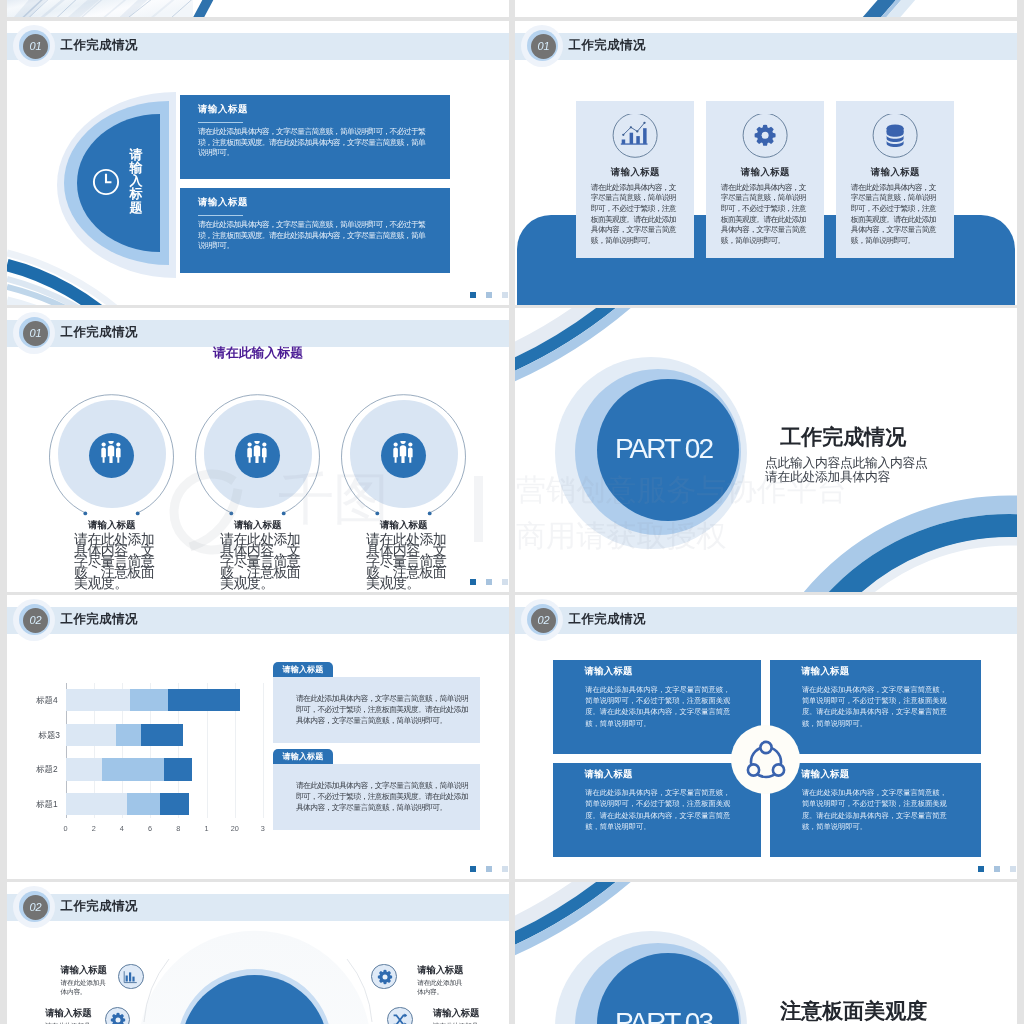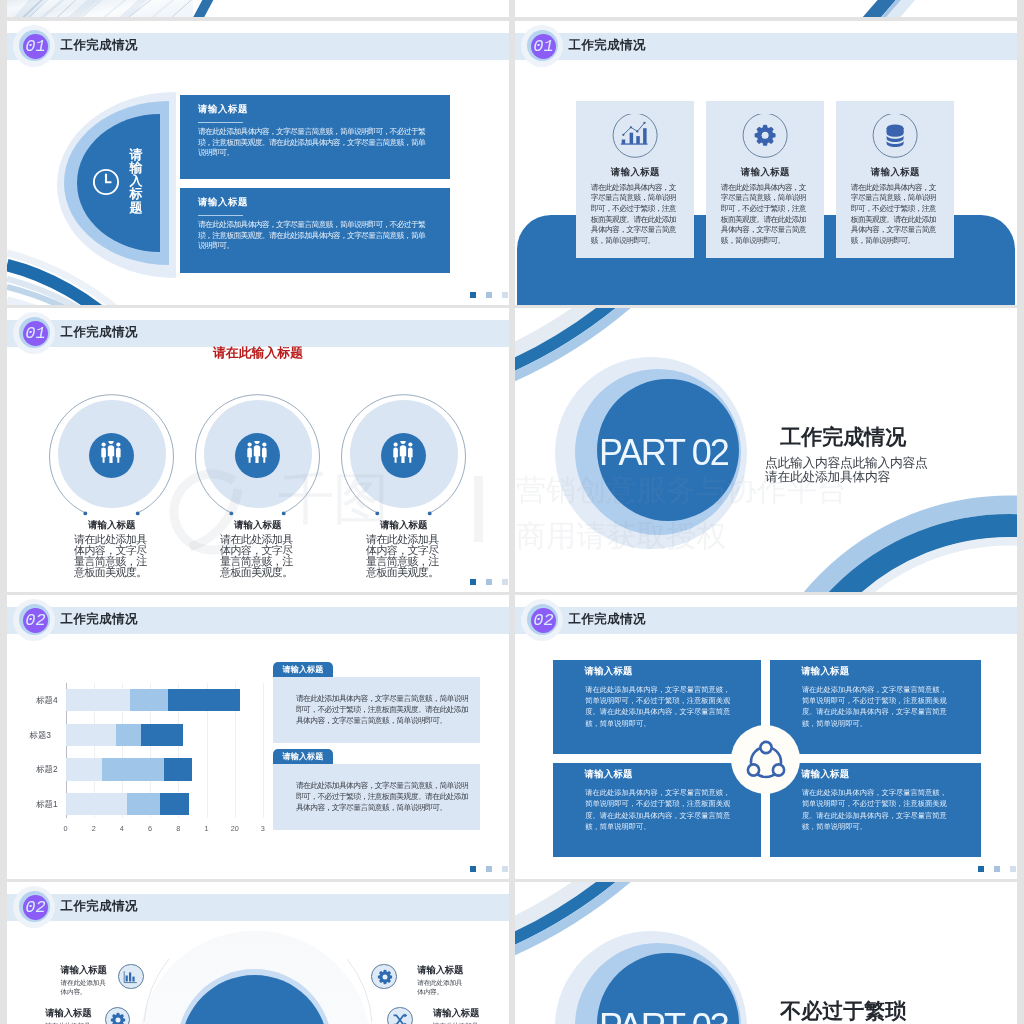--- a/index.html
+++ b/index.html
@@ -12,22 +12,22 @@
   svg{display:block;}
   .abs{position:absolute;}
 
   
   .hdr{position:absolute;left:0;top:11.5px;right:0;height:27px;background:#dde9f4;}
   .hdr-ring{position:absolute;left:6px;top:4px;width:42px;height:42px;border-radius:50%;
             background:#eef3fa;}
   .hdr-ring2{position:absolute;left:12px;top:9px;width:31px;height:31px;border-radius:50%;
             background:#b6d3ef;}
   .hdr-badge{position:absolute;left:16px;top:13px;width:25px;height:25px;border-radius:50%;
-             background:#8b5cf6;color:#d8eefd;font-style:italic;
-             font-family:Liberation Mono, monospace;font-size:17px;line-height:25px;
+             background:#737373;color:#d8eefd;font-style:italic;
+             font-family:Liberation Sans, sans-serif;font-size:11px;line-height:25px;
              text-align:center;letter-spacing:0;}
   .hdr-title{position:absolute;left:53.5px;top:18.2px;font-size:12.45px;font-weight:bold;
              color:#272c34;line-height:1;letter-spacing:0.48px;}
 
   .dots{position:absolute;right:0;bottom:0;width:60px;height:20px;}
   .dots i{position:absolute;bottom:7px;display:block;width:6px;height:6.5px;}
   .dots i:nth-child(1){right:33px;background:#1d6aa8;}
   .dots i:nth-child(2){right:17px;background:#a7c3de;}
   .dots i:nth-child(3){right:1px;background:#d3dfec;}
 
@@ -54,31 +54,31 @@
   .s2bg{position:absolute;left:1.7px;top:193.5px;width:498.6px;height:90.5px;background:#2b72b5;
         border-radius:34px 34px 0 0;}
   .s2card{position:absolute;top:79.8px;width:118px;height:157px;background:#dee8f5;}
   .s2card .t{position:absolute;left:0;right:0;top:66px;text-align:center;font-size:9.4px;
              font-weight:bold;color:#2a2e36;letter-spacing:.4px;line-height:1;}
   .s2card .b{position:absolute;left:14.5px;top:82px;width:91px;font-size:7.8px;color:#3c4149;
              line-height:10.6px;letter-spacing:-0.7px;}
 
   
   .s3title{position:absolute;left:0;right:0;top:37px;text-align:center;font-size:12.9px;
-           font-weight:bold;color:#b91c1c;}
+           font-weight:bold;color:#4c1d95;}
   .s3fill{position:absolute;width:108px;height:108px;border-radius:50%;background:#d9e5f3;}
   .s3icon{position:absolute;width:45px;height:45px;border-radius:50%;background:#2b72b5;}
   .s3t{position:absolute;width:130px;text-align:center;font-size:9.5px;font-weight:bold;
        color:#2a2e36;top:212px;line-height:1;}
-  .s3b{position:absolute;width:81px;font-size:11px;letter-spacing:-0.65px;color:#3c4149;
+  .s3b{position:absolute;width:81px;font-size:14px;letter-spacing:-0.65px;color:#3c4149;
        line-height:10.9px;top:226px;}
 
   
   .partcircle{position:absolute;border-radius:50%;}
-  .partlabel{position:absolute;color:#eef7ff;font-size:36px;letter-spacing:-1.9px;
+  .partlabel{position:absolute;color:#eef7ff;font-size:28px;letter-spacing:-1.9px;
              font-weight:400;text-align:center;line-height:1;}
   .parttitle{position:absolute;font-size:21px;font-weight:bold;color:#23272e;line-height:1;}
   .partsub{position:absolute;font-size:12.8px;color:#3b4049;line-height:14px;letter-spacing:-0.3px;}
 
   
   .chtick{position:absolute;font-size:7.3px;color:#5b6068;}
   .chcat{position:absolute;font-size:8.4px;color:#4a4f57;text-align:right;width:40px;}
   .s5tab{position:absolute;width:59.6px;height:14.9px;background:#2b72b5;border-radius:5px 5px 0 0;
          color:#fff;font-size:8.1px;font-weight:bold;text-align:center;line-height:15.4px;letter-spacing:.1px;}
   .s5box{position:absolute;width:207px;background:#dbe6f4;}
@@ -349,21 +349,21 @@
     <div class="abs" style="left:255.9px;top:88.3px;width:1px;height:135.1px;background:#edf0f3;"></div>
     <div class="chtick" style="left:245.9px;top:229px;width:20px;text-align:center;">3</div>
     <div class="chcat" style="left:10.6px;top:203.9px;">标题1</div>
     <div class="abs" style="left:58.50px;top:198.0px;width:61.48px;height:22.4px;background:#dbe7f4;"></div>
     <div class="abs" style="left:119.98px;top:198.0px;width:33.13px;height:22.4px;background:#9fc5e8;"></div>
     <div class="abs" style="left:153.11px;top:198.0px;width:28.62px;height:22.4px;background:#2b72b5;"></div>
     <div class="chcat" style="left:10.6px;top:169.1px;">标题2</div>
     <div class="abs" style="left:58.50px;top:163.2px;width:36.10px;height:22.4px;background:#dbe7f4;"></div>
     <div class="abs" style="left:94.60px;top:163.2px;width:62.04px;height:22.4px;background:#9fc5e8;"></div>
     <div class="abs" style="left:156.64px;top:163.2px;width:28.34px;height:22.4px;background:#2b72b5;"></div>
-    <div class="chcat" style="left:4px;top:134.7px;">标题3</div>
+    <div class="chcat" style="left:13px;top:134.7px;">标题3</div>
     <div class="abs" style="left:58.50px;top:128.8px;width:50.76px;height:22.4px;background:#dbe7f4;"></div>
     <div class="abs" style="left:109.26px;top:128.8px;width:24.53px;height:22.4px;background:#9fc5e8;"></div>
     <div class="abs" style="left:133.79px;top:128.8px;width:42.44px;height:22.4px;background:#2b72b5;"></div>
     <div class="chcat" style="left:10.6px;top:99.8px;">标题4</div>
     <div class="abs" style="left:58.50px;top:93.9px;width:64.44px;height:22.4px;background:#dbe7f4;"></div>
     <div class="abs" style="left:122.94px;top:93.9px;width:37.93px;height:22.4px;background:#9fc5e8;"></div>
     <div class="abs" style="left:160.87px;top:93.9px;width:72.47px;height:22.4px;background:#2b72b5;"></div>
   </div>
   <div class="s5tab" style="left:266.2px;top:66.9px">请输入标题</div>
   <div class="s5box" style="left:266.2px;top:81.8px;height:66.6px">
@@ -481,21 +481,21 @@
       <circle cx="-205" cy="-378" r="490.9" stroke="#a9c9e8" stroke-width="9.6"></circle>
       <circle cx="494.5" cy="454.8" r="258.0" stroke="#a9c9e8" stroke-width="18.6"></circle>
       <circle cx="494.5" cy="454.8" r="237.0" stroke="#2472b0" stroke-width="23.4"></circle>
       <circle cx="494.5" cy="454.8" r="221.6" stroke="#e8eef5" stroke-width="8.4"></circle>
     </g>
   </svg>
   <div class="partcircle" style="left:39.5px;top:49px;width:192px;height:192px;background:#e3ecf6;"></div>
   <div class="partcircle" style="left:60.2px;top:61.4px;width:166px;height:166px;background:#afcdec;"></div>
   <div class="partcircle" style="left:81.5px;top:70.5px;width:142px;height:142px;background:#2b72b5;"></div>
   <div class="partlabel" style="left:77.5px;top:127.3px;width:142px;">PART 03</div>
-  <div class="parttitle" style="left:265.2px;top:117.7px;">不必过于繁琐</div>
+  <div class="parttitle" style="left:265.2px;top:117.7px;">注意板面美观度</div>
 </div>
 </div>
 
 <div class="wm-layer">
   <svg class="abs" style="left:150px;top:455px" width="130" height="110">
     <g fill="none" stroke="rgba(146,154,166,0.115)" stroke-width="9">
       <path d="M84 26 A 38 38 0 1 0 84 88"></path>
       <path d="M40 92 C 66 84 84 62 88 34"></path>
     </g>
   </svg>

